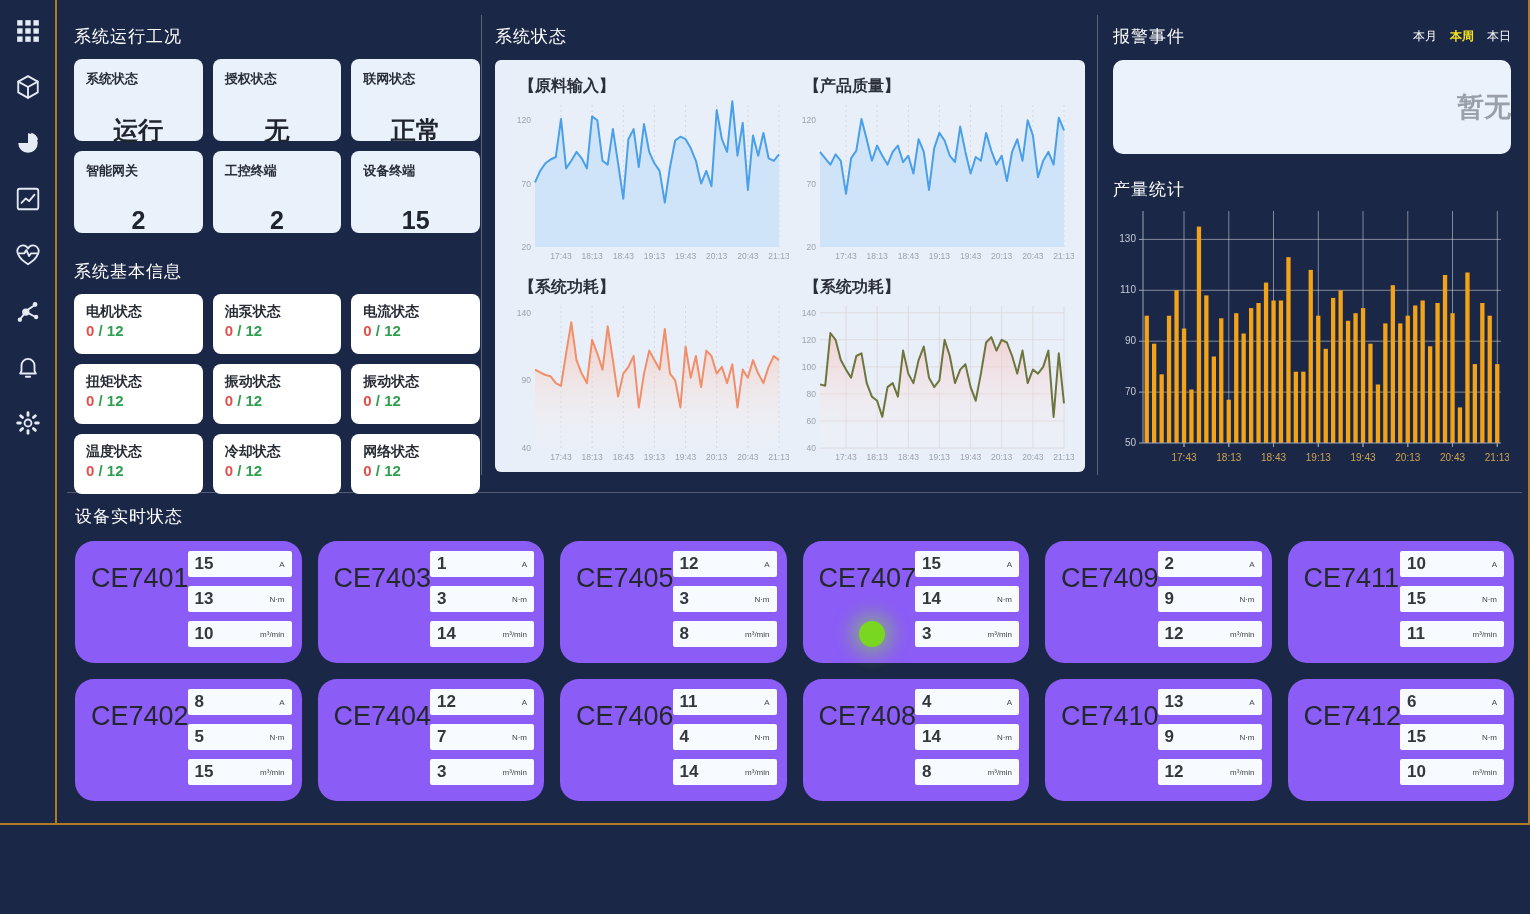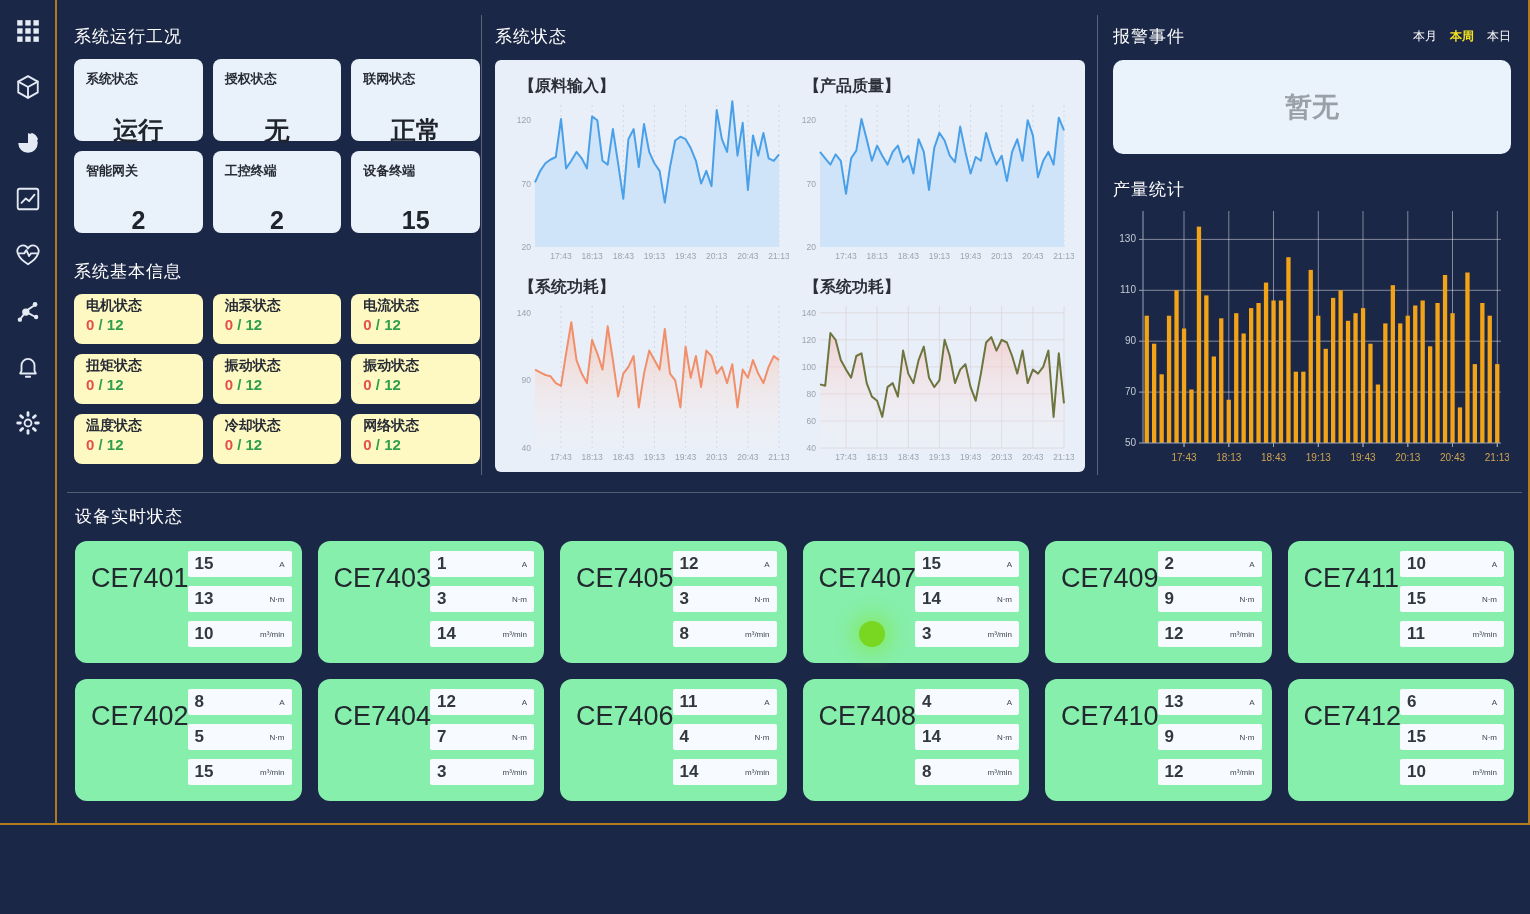--- a/index.html
+++ b/index.html
@@ -27,21 +27,21 @@
 
   .sec-title{color:#fff;font-weight:400;font-size:17px;letter-spacing:1px}
 
   
   #col-left{position:absolute;left:17px;top:25px;width:406px}
   .cards3{display:grid;grid-template-columns:repeat(3,1fr);gap:10px;margin-top:11px}
   .scard{background:#e9f1fa;border-radius:8px;height:82px;padding:11px 12px}
   .scard-label{font-size:13px;font-weight:700;color:#272c35}
   .scard-value{text-align:center;font-size:25px;font-weight:700;color:#20242c;margin-top:26px}
   #basic-title{display:block;margin-top:27px}
-  .icard{background:#fef9c3;border-radius:8px;height:50px;padding:3px 12px}
+  .icard{background:#ffffff;border-radius:8px;height:60px;padding:9px 12px}
   .icard-label{font-size:14px;font-weight:700;color:#272c35}
   .icard-counts{font-size:15px;font-weight:700;margin-top:1px}
   .alarm-n{color:#e2504c}.total-n{color:#2f9e4f}
 
   .vdivider{position:absolute;top:15px;height:460px;width:1px;background:rgba(255,255,255,.28)}
   #divider-1{left:424px}
   #divider-2{left:1040px}
 
   
   #col-mid{position:absolute;left:438px;top:25px;width:600px}
@@ -49,31 +49,31 @@
   .tcell{width:284px}
   .tctitle{font-size:16px;font-weight:700;color:#2a2f38;margin:4px 0 0 12px}
   .axlbl{font-size:8.5px;fill:#9aa3b0}
 
   
   #col-right{position:absolute;left:1056px;top:25px;width:398px}
   .panel-head{display:flex;justify-content:space-between;align-items:center}
   .atabs{display:flex;align-items:flex-end}
   .atab{color:#fff;font-size:12px;margin-left:13px;cursor:pointer}
   .atab.active{color:#f5e322;font-weight:700}
-  .alarm-card{margin-top:12px;height:94px;background:#eaf2fb;border-radius:10px;display:flex;align-items:center;justify-content:center}
+  .alarm-card{margin-top:12px;height:94px;background:#eaf2fb;border-radius:10px;display:flex;align-items:center;justify-content:flex-end}
   .alarm-empty{font-size:27px;font-weight:700;color:#9aa0a8}
   #prod-title{display:block;margin-top:24px}
   #production-chart{margin-top:4px}
   .bar-ylbl{font-size:10px;fill:#c3cbd8}
   .bar-xlbl{font-size:10px;fill:#cda452}
 
   
   .equip-section{position:absolute;left:10px;right:6px;top:492px;border-top:1px solid rgba(255,255,255,.25);padding:12px 8px 0}
   .equip-grid{display:grid;grid-template-columns:repeat(6,1fr);gap:16px;margin-top:13px}
-  .ecard{position:relative;height:122px;background:#86efac;border-radius:12px;cursor:pointer}
+  .ecard{position:relative;height:122px;background:#8b5cf6;border-radius:19px;cursor:pointer}
   .ename{position:absolute;left:16px;top:22px;font-size:27px;color:#23272e;font-weight:500}
   .emetrics{position:absolute;right:10px;top:10px;width:104px}
   .emrow{height:26px;background:#f7fbff;margin-bottom:9px;display:flex;align-items:center;justify-content:space-between;padding:0 7px;border-radius:2px}
   .emv{font-size:17px;font-weight:700;color:#33383f}
   .emu{font-size:8px;color:#41464e}
   .edot{position:absolute;left:56px;top:80px;width:26px;height:26px;border-radius:50%;background:#79d621;box-shadow:0 0 18px 8px rgba(130,230,45,.45)}
 </style>
 </head>
 <body>
 

